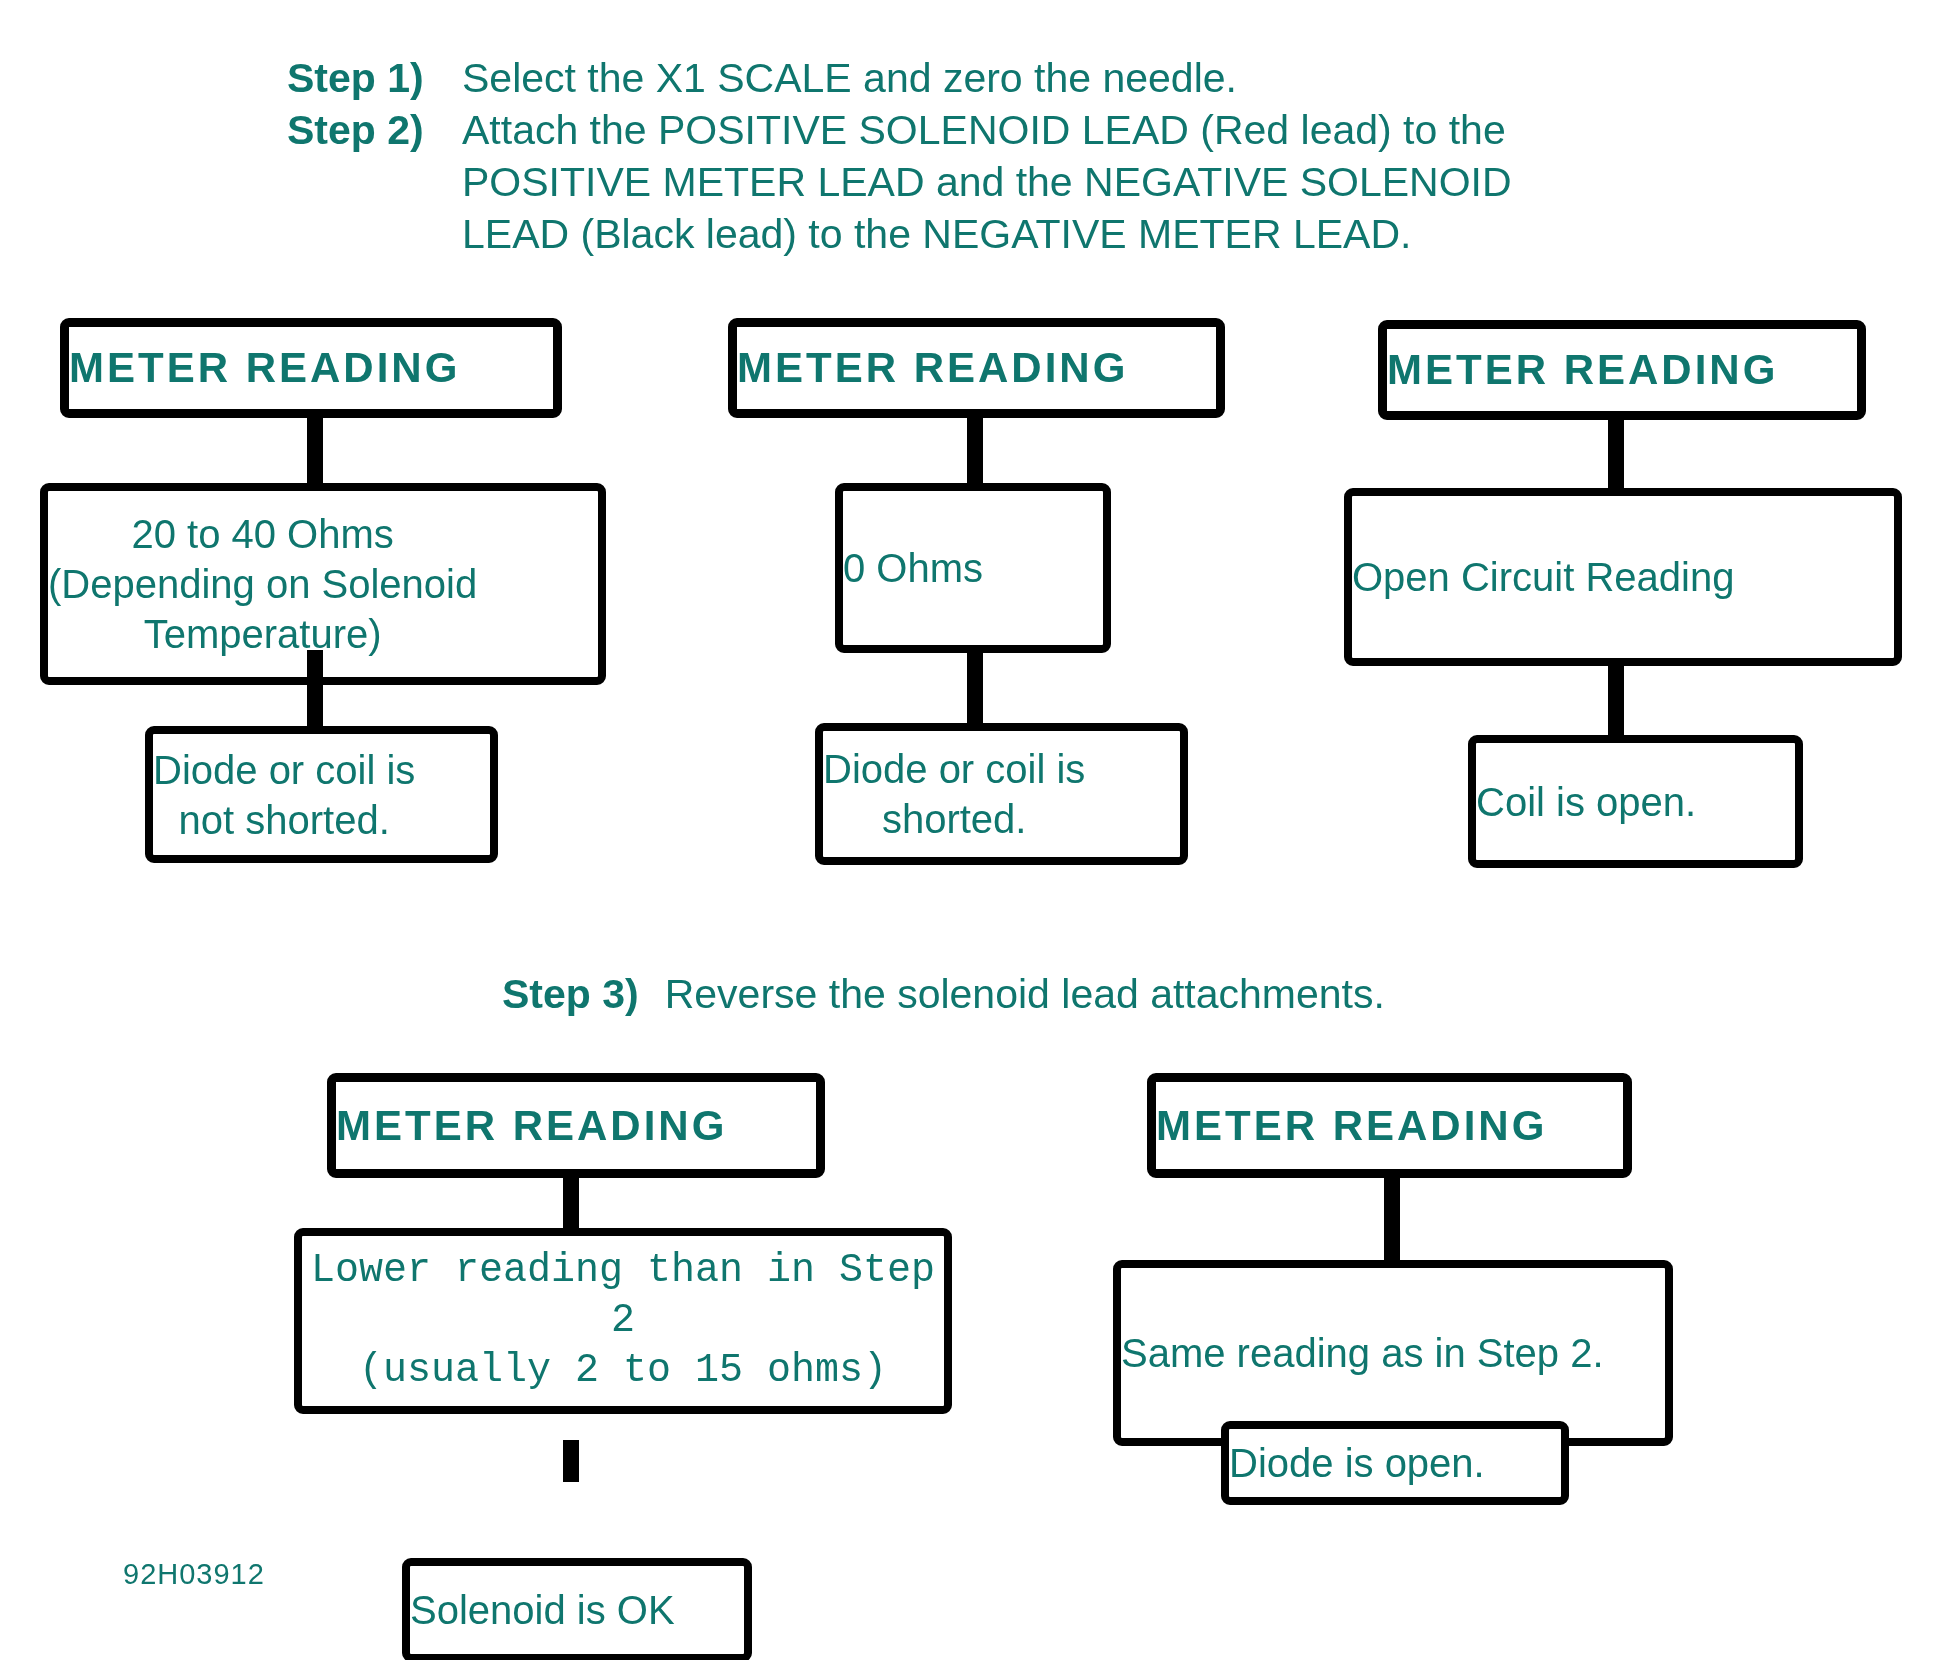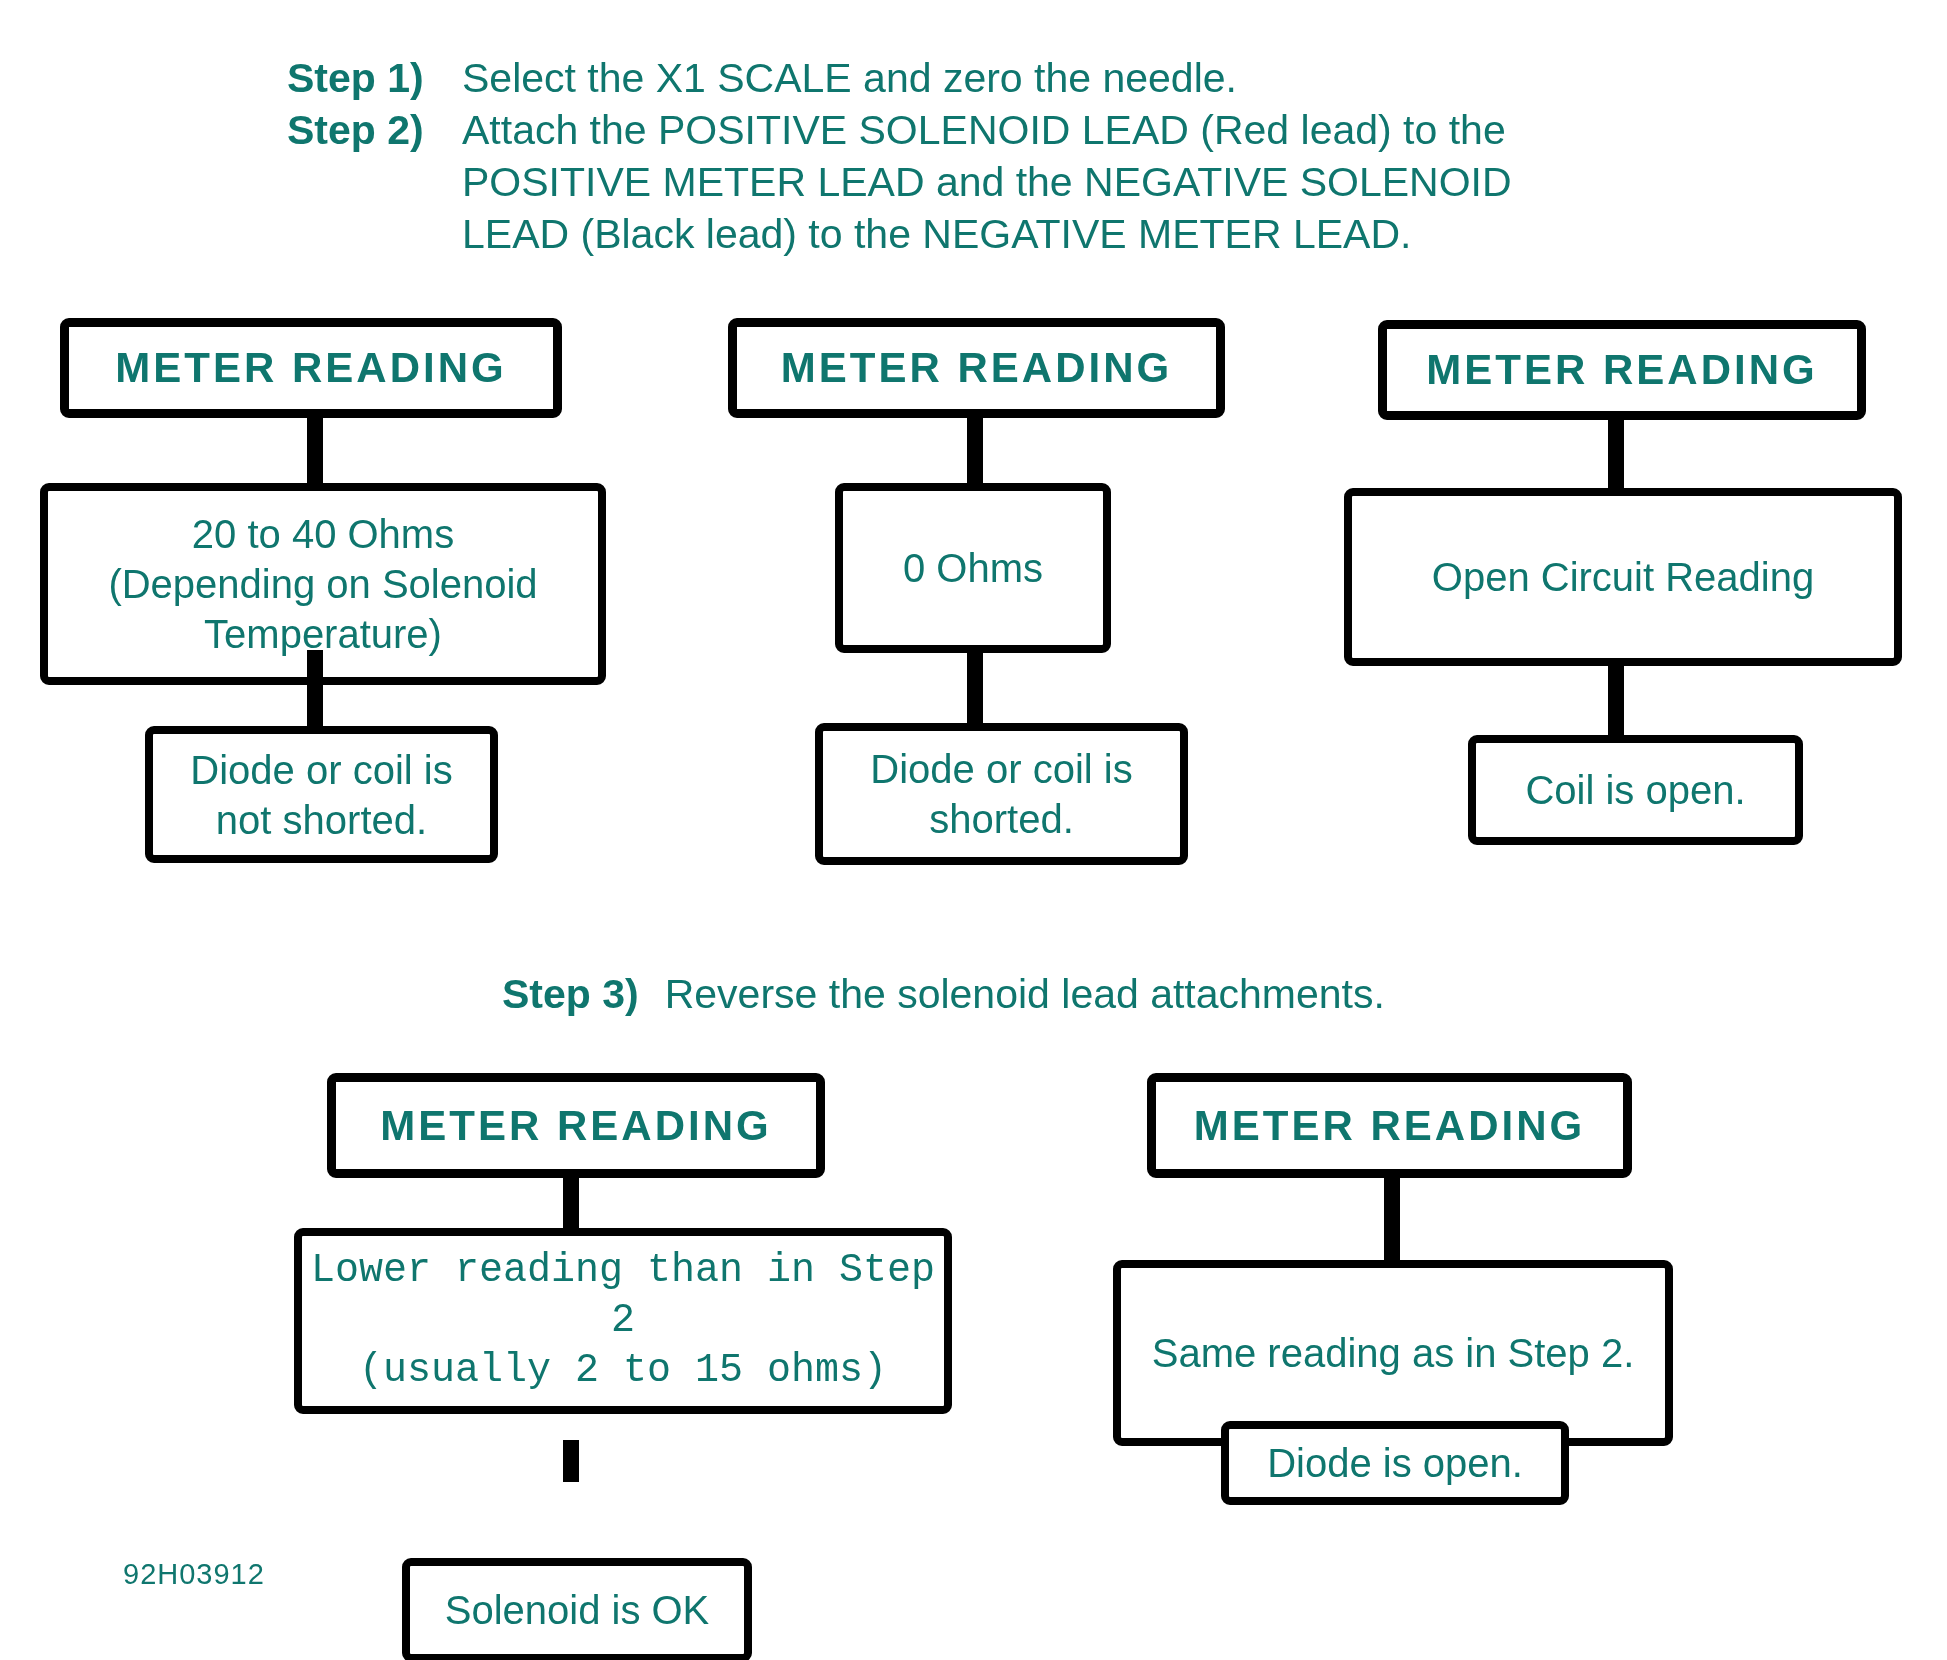--- a/index.html
+++ b/index.html
@@ -40,21 +40,20 @@
   .step3-line .step-label { margin-right: 26px; }
 
   
   .box {
     position: absolute;
     border: 8px solid #000000;
     border-radius: 9px;
     background: #ffffff;
     display: flex;
     align-items: center;
-    justify-content: center;
     text-align: center;
     box-sizing: border-box;
     font-size: 40px;
     line-height: 50px;
   }
   .box.header {
     font-weight: bold;
     font-size: 42px;
     letter-spacing: 3px;
     border-width: 9px;
@@ -134,21 +133,21 @@
   <div class="box header" style="left:1378px; top:320px; width:488px; height:100px;">
     <span>METER READING</span>
   </div>
   <div class="connector" style="left:1608px; top:414px; height:80px;"></div>
   <div class="box" style="left:1344px; top:488px; width:558px; height:178px;">
     <span>
       <span class="bline">Open Circuit Reading</span>
     </span>
   </div>
   <div class="connector" style="left:1608px; top:660px; height:80px;"></div>
-  <div class="box" style="left:1468px; top:735px; width:335px; height:110px;">
+  <div class="box" style="left:1468px; top:735px; width:335px; height:133px;">
     <span>
       <span class="bline">Coil is open.</span>
     </span>
   </div>
 
   <div class="step3-line">
     <span class="step-label">Step 3)</span><span>Reverse the solenoid lead attachments.</span>
   </div>
 
   <div class="box header" style="left:327px; top:1073px; width:498px; height:105px;">

